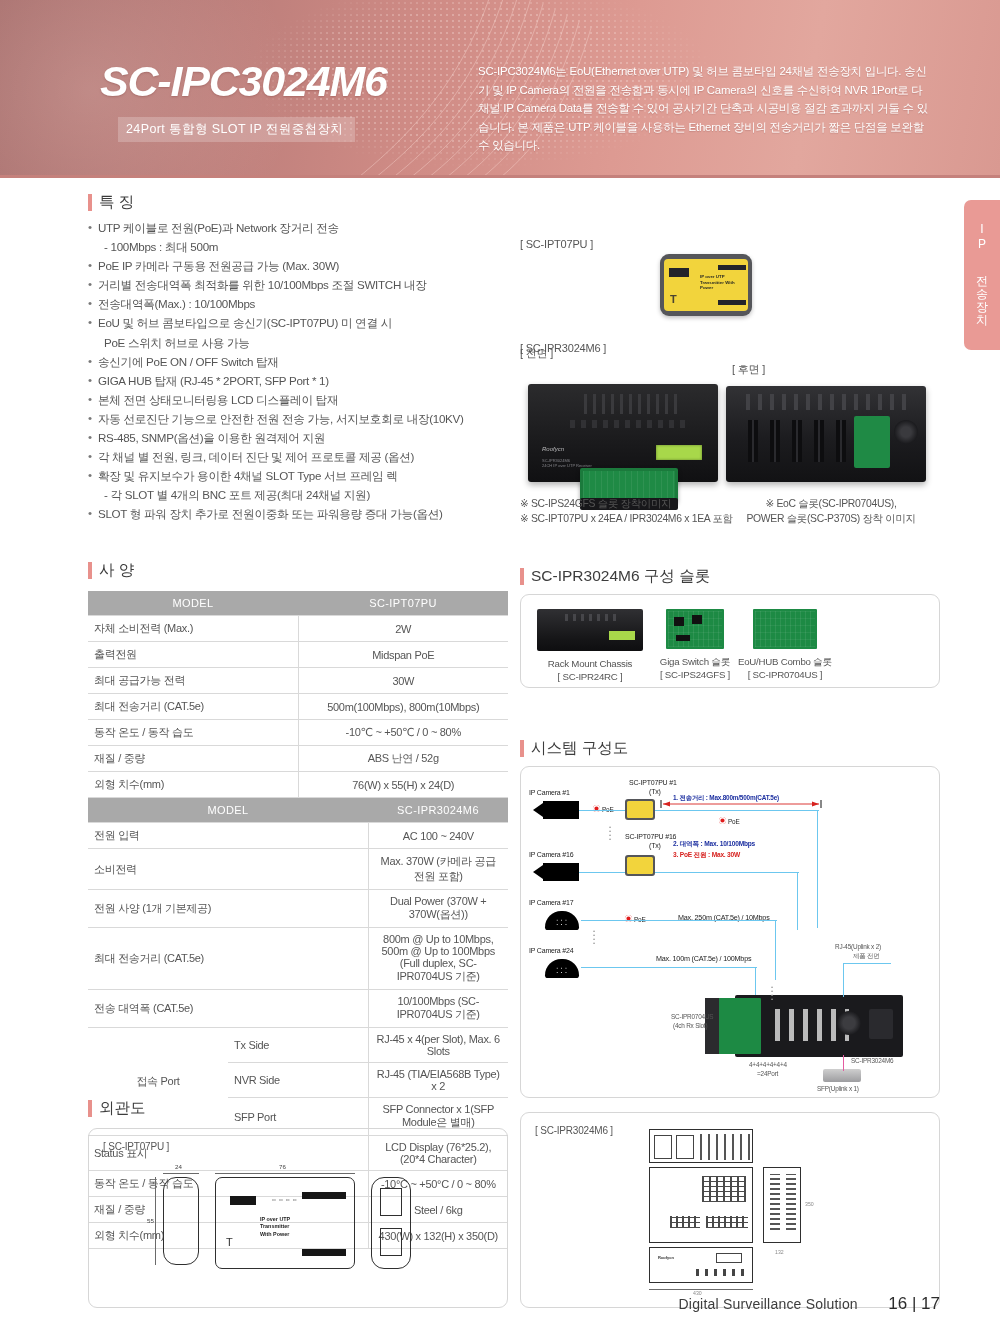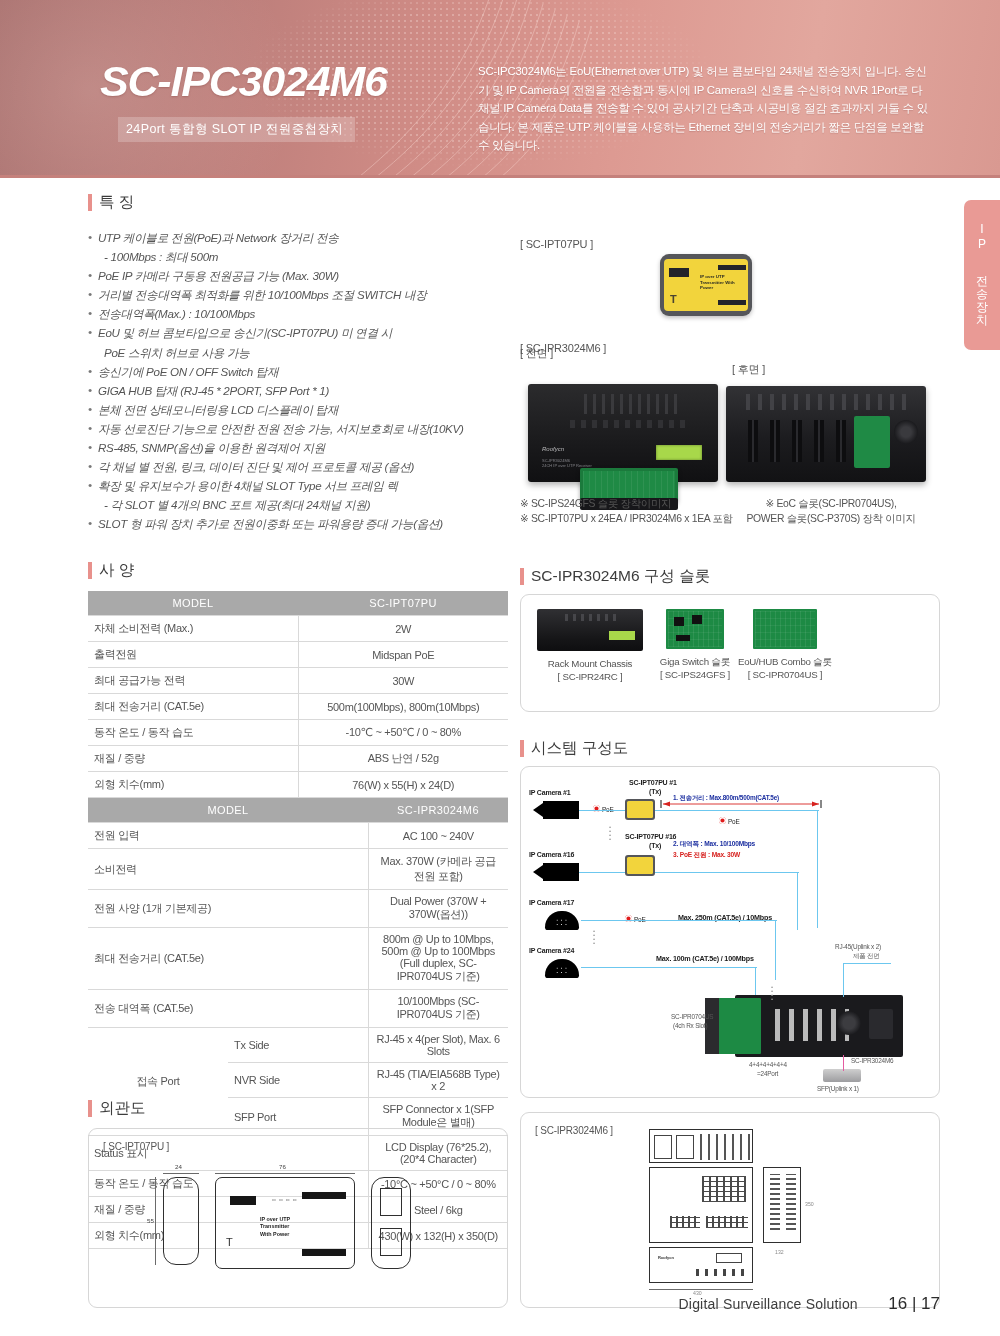--- a/index.html
+++ b/index.html
@@ -67,21 +67,21 @@
     font-size: 22px; color: #2b2b2b; font-weight: 700;
     font-family: "DejaVu Sans", sans-serif; line-height: 1;
   }
 
   
   .sec-head { display: flex; align-items: center; gap: 7px; font-size: 15.5px; color: #3c3c3c; }
   .sec-head::before { content: ""; display: block; width: 4px; height: 17px; background: #e8918c; }
 
   
   .features { position: absolute; left: 88px; top: 192px; width: 420px; }
-  .features ul { list-style: none; margin-top: 15px; font-style: italic; }
+  .features ul { list-style: none; margin-top: 5px; }
   .features li {
     font-size: 11.6px; line-height: 19.1px; color: #555555; letter-spacing: -.3px;
     position: relative; padding-left: 10px;
   }
   .features li.bullet::before {
     content: "•"; position: absolute; left: 0; top: -1px; color: #777;
   }
   .features li.sub { padding-left: 16px; }
 
   
@@ -122,21 +122,21 @@
                border-radius: 3px; position: relative; box-shadow: 0 3px 6px rgba(0,0,0,.3); }
   .rack-rear .top-vent { position:absolute; left:20px; top:8px; width:160px; height:16px;
        background: repeating-linear-gradient(90deg,#424246 0 4px, transparent 4px 12px); }
   .rack-rear .portbank { position:absolute; left:22px; top:34px; width:110px; height:42px;
        background: repeating-linear-gradient(90deg,#0d0d0f 0 4px,#2a2a2e 4px 6px, #0d0d0f 6px 10px, transparent 10px 22px); }
   .rack-rear .grn { position:absolute; right:36px; top:30px; width:36px; height:52px; background:#1f8a45; border-radius:2px;}
   .rack-rear .fan { position:absolute; right:8px; top:34px; width:24px; height:24px; border-radius:50%;
        background: radial-gradient(circle,#3a3a3e 30%,#1a1a1d 70%); }
 
   
-  .slot-box { position:absolute; left:520px; top:594px; width:420px; height:118px;
+  .slot-box { position:absolute; left:520px; top:594px; width:420px; height:94px;
               border:1px solid #d6d6d6; border-radius:9px; }
   .slot-item { position:absolute; top:14px; text-align:center; }
   .slot-item .nm { font-size: 9.7px; color:#555; line-height:13px; letter-spacing:-.25px; margin-top:6px;}
 
   .mini-chassis { width:106px; height:42px; background:linear-gradient(180deg,#303033 0%,#161618 70%,#0e0e10 100%);
                   border-radius:2px; position:relative; margin:0 auto; }
   .mini-chassis .v { position:absolute; left:28px; top:5px; width:56px; height:7px;
        background: repeating-linear-gradient(90deg,#46464a 0 3px, transparent 3px 8px); }
   .mini-chassis .l { position:absolute; right:8px; bottom:11px; width:26px; height:9px; background:#a8d84a; }
   .mini-pcb { width:58px; height:40px; background:#1d8a44; position:relative; margin:0 auto; border-radius:1px;}
@@ -159,21 +159,21 @@
   table.spec-t td.k { width: 155px; }
   table.spec-t td.k2 { width: 68px; }
   table.spec-t td.k3 { width: 87px; border-right:1px solid #d9d9d9; }
   table.spec-t td.v { text-align:center; }
   .vline { border-left: 1px solid #d9d9d9; }
 
   
   .sysbox { position:absolute; left:520px; top:766px; width:420px; height:332px;
             border:1px solid #d6d6d6; border-radius:9px; background:#fff; overflow:hidden; }
   .dtxt { position:absolute; font-size:6.4px; color:#1b1b1b; letter-spacing:-.2px; line-height:8px; }
-  .dtxt.b { font-weight:700; }
+  .dtxt.b { font-weight:400; }
   .dblue { color:#1c2fa0; font-weight:700; }
   .dred  { color:#d7221f; font-weight:700; }
   .dgray { color:#555; }
   .poe-dot { position:absolute; width:7px; height:7px; border-radius:50%; background:#e11d1d;
              box-shadow: inset 0 0 0 1.4px #fff; }
   .cam-box { position:absolute; width:36px; height:18px; background:#000; }
   .cam-box::before { content:""; position:absolute; left:-10px; top:2px; width:0; height:0;
     border-top:7px solid transparent; border-bottom:7px solid transparent; border-right:10px solid #000; }
   .cam-dome { position:absolute; width:34px; height:19px; background:#000;
               border-radius:17px 17px 3px 3px; }

